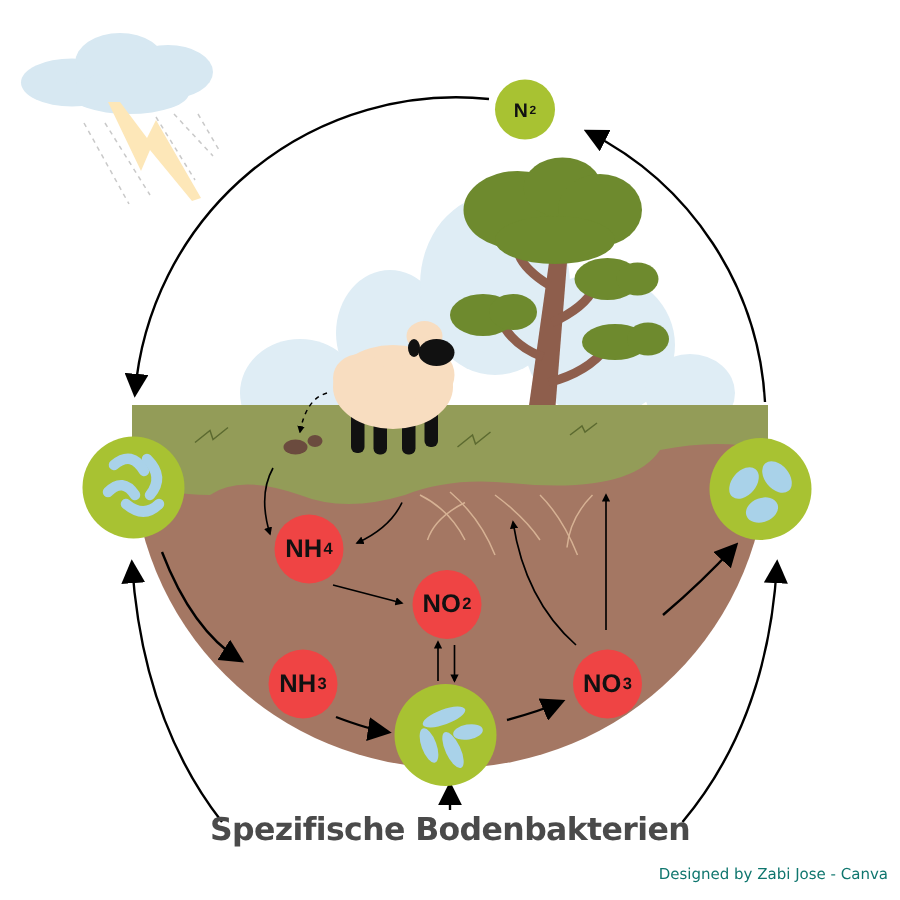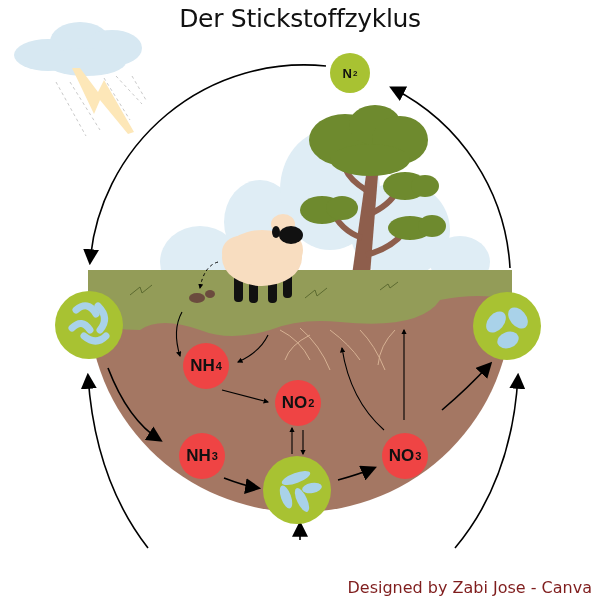--- a/index.html
+++ b/index.html
@@ -6,21 +6,21 @@
   body{width:600px;height:600px;position:relative;overflow:hidden;font-family:"Liberation Sans","DejaVu Sans",sans-serif;}
   #stage{position:absolute;left:0;top:0;width:600px;height:600px;}
   .title{position:absolute;left:0;top:4px;width:600px;text-align:center;font-size:25px;color:#111;font-family:"DejaVu Sans",sans-serif;letter-spacing:-0.3px;}
   .node{position:absolute;border-radius:50%;display:flex;align-items:center;justify-content:center;font-weight:bold;color:#111;font-family:"Liberation Sans",sans-serif;}
   .node.cream{background:#ef4444;width:46px;height:46px;font-size:17px;}
   .node.green{background:#a8c232;}
   .node sub{font-size:11px;vertical-align:-3px;margin-left:1px;font-weight:bold;}
   .node.n2{width:40px;height:40px;font-size:13px;}
   .node.n2 sub{font-size:8px;vertical-align:-2px;}
   .bacteria-label{position:absolute;left:0;top:541px;width:600px;text-align:center;font-size:21px;font-weight:bold;color:#4a4a4a;font-family:"DejaVu Sans",sans-serif;letter-spacing:-0.4px;}
-  .credit{position:absolute;right:8px;top:578px;font-size:16px;color:#7f1d1d;font-family:"DejaVu Sans",sans-serif;}
+  .credit{position:absolute;right:8px;top:578px;font-size:10px;color:#0f766e;font-family:"DejaVu Sans",sans-serif;}
 </style>
 </head>
 <body>
 
 <div id="stage">
   <svg width="600" height="600" viewBox="0 0 600 600" style="position:absolute;left:0;top:0;">
     <defs>
       <marker id="ah" viewBox="0 0 10 10" refX="8" refY="5" markerWidth="7" markerHeight="7" orient="auto-start-reverse">
         <path d="M0,0 L10,5 L0,10 z" fill="#000"></path>
       </marker>
@@ -167,21 +167,20 @@
       <circle cx="297" cy="490" r="34" fill="#a8c232"></circle>
       <g fill="#a9d2e9">
         <ellipse cx="296" cy="478" rx="15" ry="5" transform="rotate(-20 296 478)"></ellipse>
         <ellipse cx="312" cy="488" rx="10" ry="5" transform="rotate(-10 312 488)"></ellipse>
         <ellipse cx="286" cy="497" rx="5" ry="12" transform="rotate(-20 286 497)"></ellipse>
         <ellipse cx="302" cy="500" rx="5" ry="13" transform="rotate(-25 302 500)"></ellipse>
       </g>
     </g>
   </svg>
 
-  <div class="title">Der Stickstoffzyklus</div>
 
   <div class="node green n2" style="left:330px;top:53px;">
     <span>N</span>
       <sub>2</sub>
   </div>
   <div class="node cream" style="left:183px;top:343px;">
     <span>NH</span>
       <sub>4</sub>
   </div>
   <div class="node cream" style="left:275px;top:380px;">
@@ -190,14 +189,15 @@
   </div>
   <div class="node cream" style="left:179px;top:433px;">
     <span>NH</span>
       <sub>3</sub>
   </div>
   <div class="node cream" style="left:382px;top:433px;">
     <span>NO</span>
       <sub>3</sub>
   </div>
 
+  <div class="bacteria-label">Spezifische Bodenbakterien</div>
   <div class="credit">Designed by Zabi Jose - Canva</div>
 </div>
 
 </body></html>

